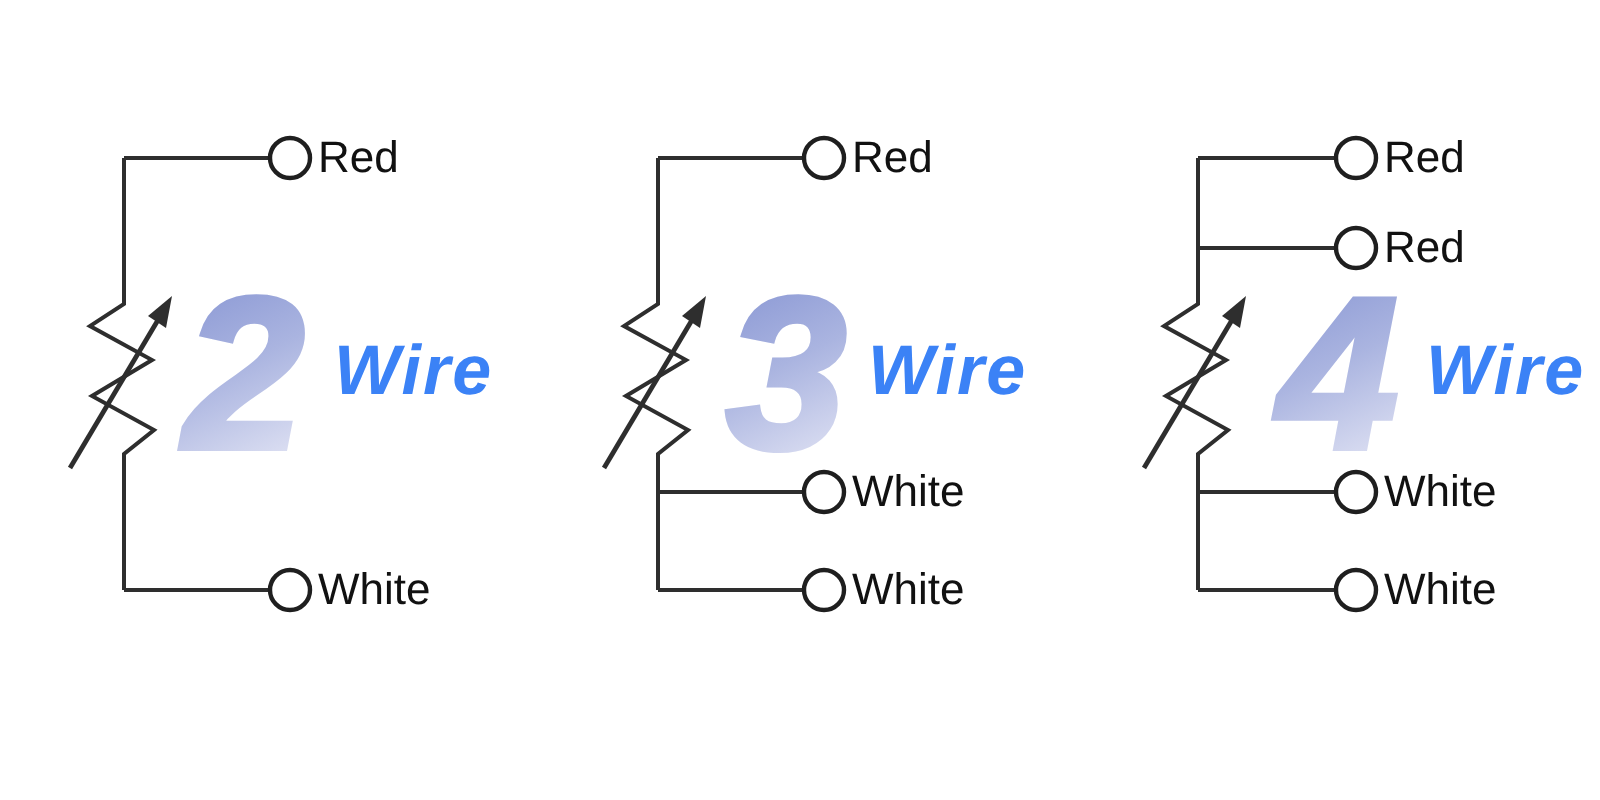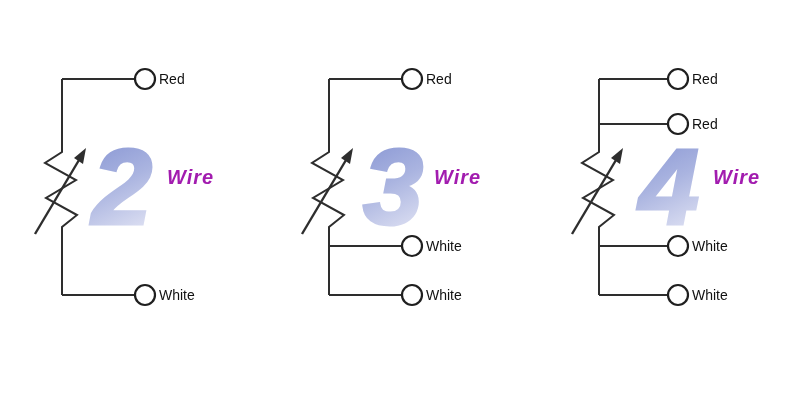--- a/index.html
+++ b/index.html
@@ -55,33 +55,33 @@
     font-size: 108px;
     fill: url(#numgrad);
     stroke: url(#numgrad);
     stroke-width: 3;
   }
   .term-label {
     position: absolute;
     left: 159px;
     height: 22px;
     line-height: 22px;
-    font-size: 14px;
+    font-size: 22px;
     color: #111111;
     white-space: nowrap;
   }
   .wire-word {
     position: absolute;
     left: 167px;
     top: 166px;
-    font-size: 20px;
+    font-size: 35px;
     font-weight: bold;
     font-style: italic;
     letter-spacing: 1px;
-    color: #a21caf;
+    color: #3b82f6;
     white-space: nowrap;
   }
   .defs-holder {
     position: absolute;
     width: 0;
     height: 0;
     overflow: hidden;
   }
 </style>
 </head>

